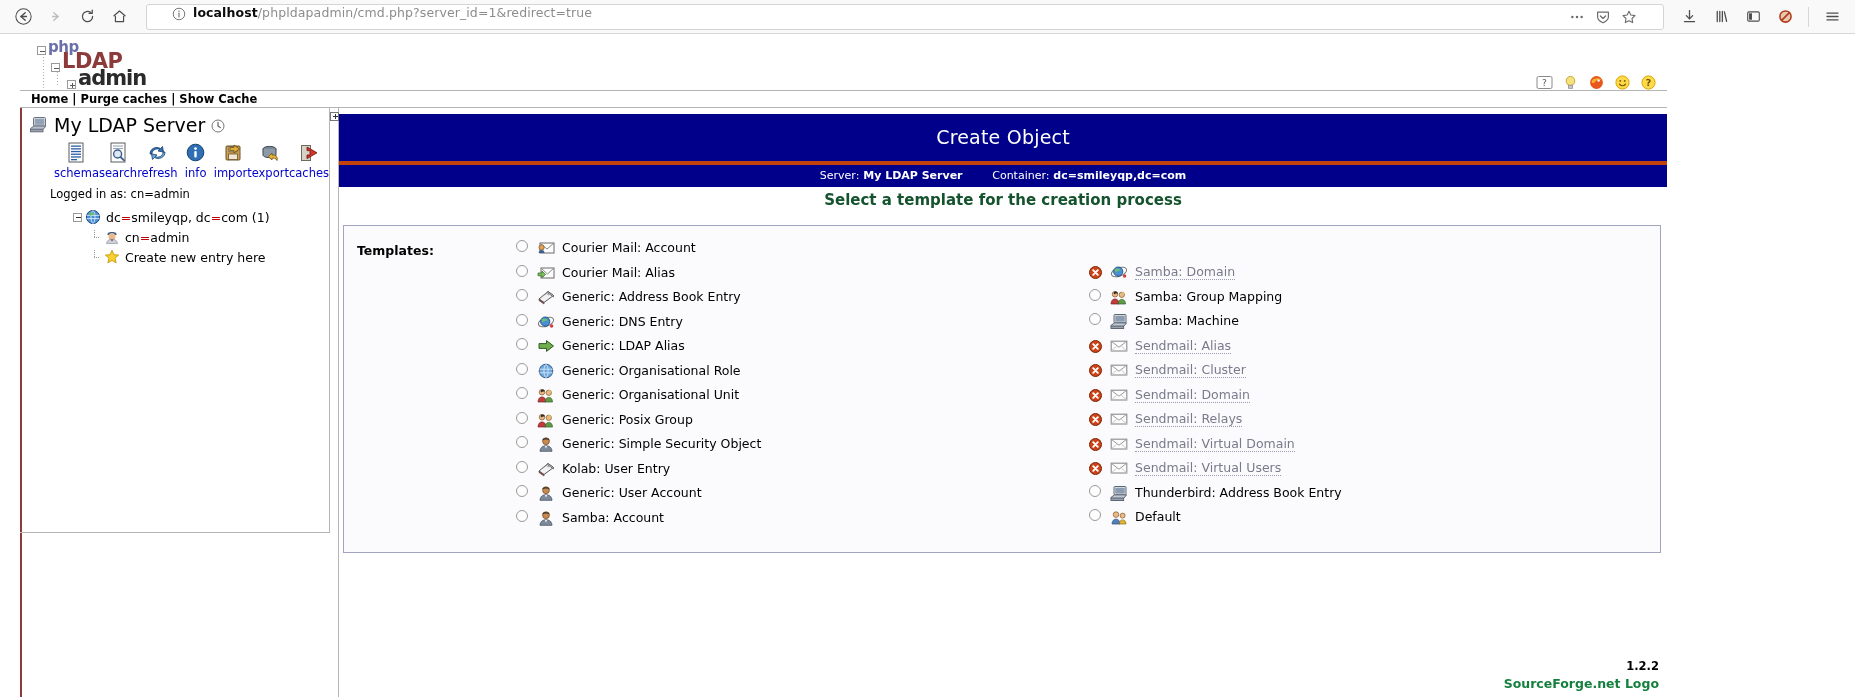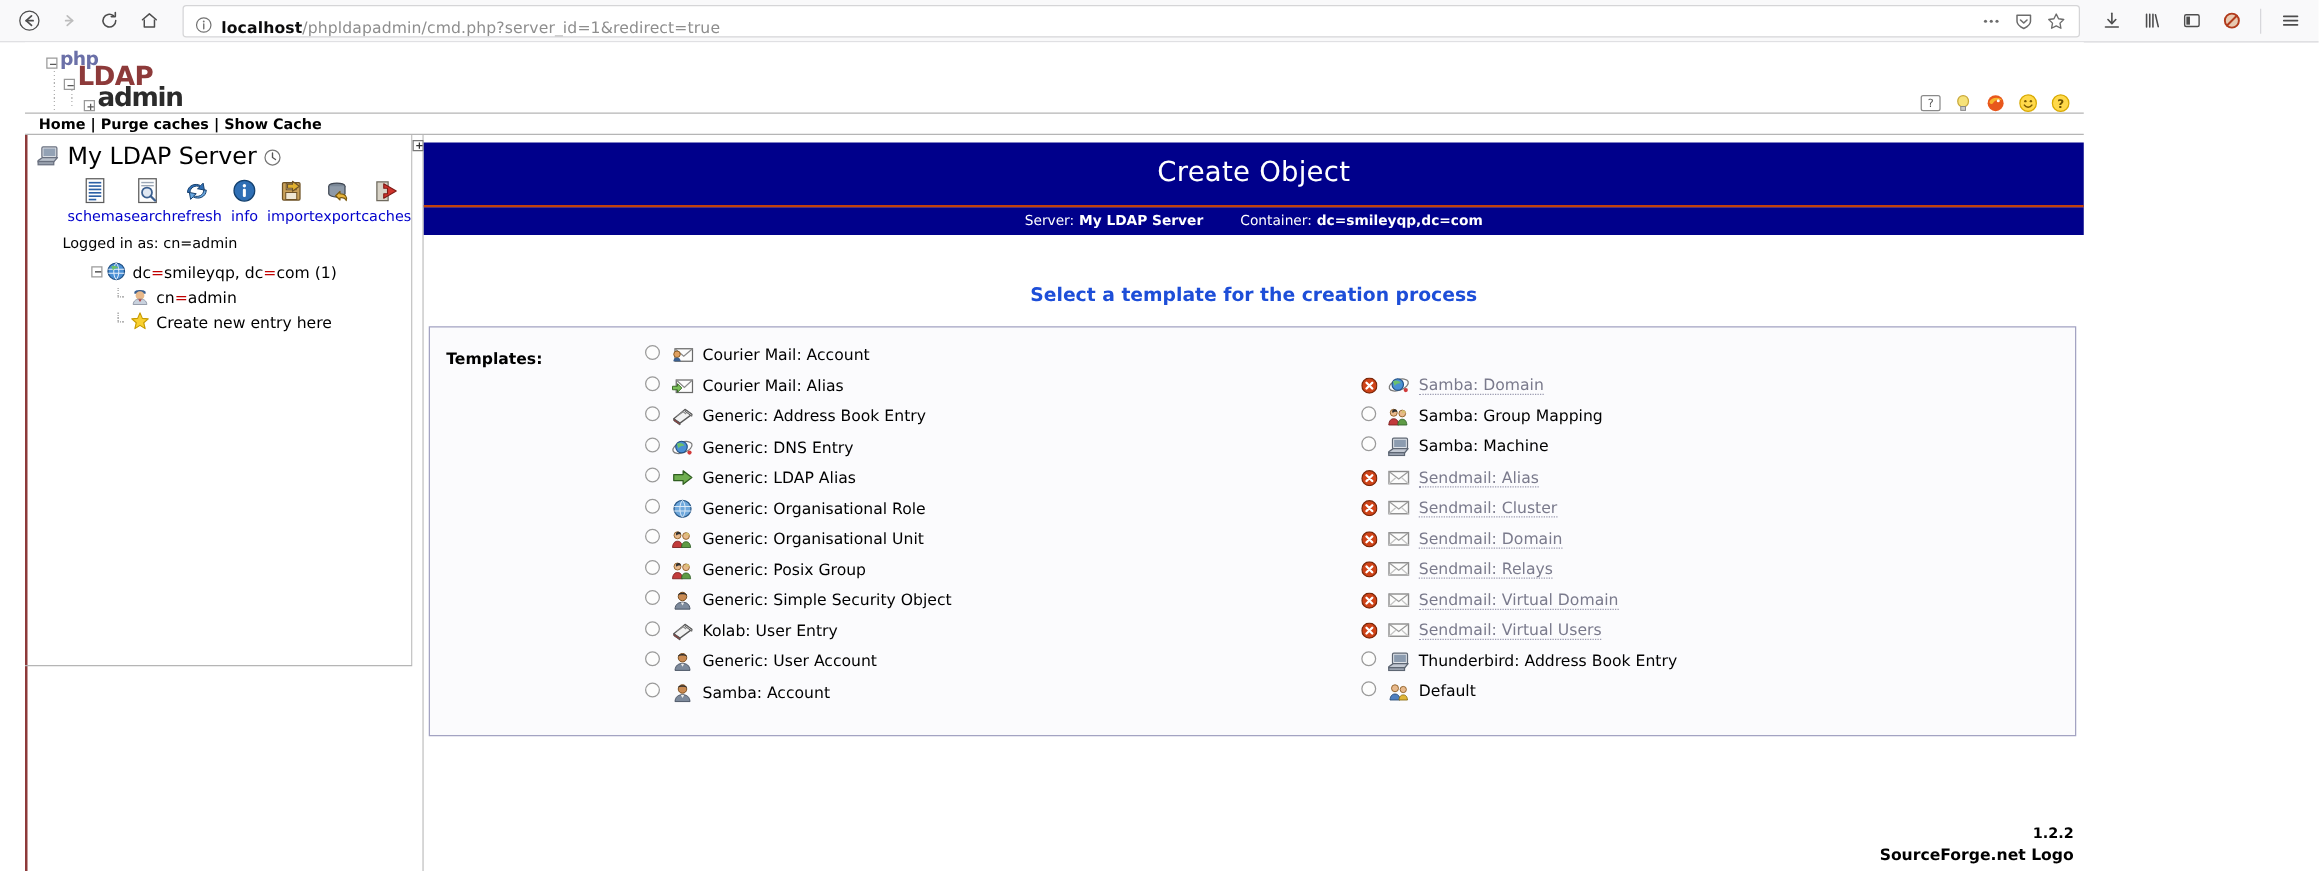--- a/index.html
+++ b/index.html
@@ -33,22 +33,22 @@
   .nav-btn svg { display: block; }
 
   #urlbar {
     flex: 1 1 auto;
     height: 26px;
     margin: 0 8px 0 10px;
     background: #ffffff;
     border: 1px solid #d5d5d7;
     border-radius: 3px;
     display: flex;
-    align-items: flex-end;
-    padding: 0 6px;
+    align-items: flex-start;
+    padding: 0 22px;
     min-width: 0;
   }
   #urlbar .ident-icon {
     width: 20px; height: 18px;
     display: flex; align-items: center; justify-content: center;
     color: #737373; flex: none;
   }
   #url-text {
     font-size: 12.5px;
     color: #8d8d8d;
@@ -167,42 +167,42 @@
   #splitter-handle::before{content:"";position:absolute;left:2px;top:3px;width:5px;height:1px;background:#333;}
   #splitter-handle::after{content:"";position:absolute;left:4px;top:1px;width:1px;height:5px;background:#333;}
 
   
   #pla-main { flex:1 1 auto; background:#fff; padding: 6px 0 0 0; position:relative; }
 
   #create-title-bar {
     background: #00008b;
     color: #ffffff;
     text-align: center;
-    font-size: 22px;
+    font-size: 19px;
     padding: 12px 0 13px 0;
-    border-bottom: 2px solid #c2410c;
+    border-bottom: 4px solid #c2410c;
     letter-spacing: .2px;
   }
   #create-subtitle-bar {
     background: #00008b;
     color: #ffffff;
     text-align: center;
     font-size: 11px;
     font-weight: bold;
     padding: 4px 0 5px 0;
   }
   #create-subtitle-bar .lbl { font-weight: normal; }
   #create-subtitle-bar .gap { display:inline-block; width:22px; }
 
   #select-template-heading {
     text-align:center;
     font-size: 15px;
     font-weight: bold;
-    color:#1d4ed8;
-    margin: 39px 0 16px 0;
+    color:#14532d;
+    margin: 4px 0 16px 0;
   }
 
   #templates-panel {
     margin: 0 6px 0 4px;
     border: 1px solid #a3a3c2;
     background: #fbfbfd;
     min-height: 312px;
     padding: 14px 0 18px 0;
     display:flex;
   }
@@ -230,21 +230,21 @@
     color:#7a7a8c;
     border-bottom: 1px dotted #9a9ab0;
     line-height: 15px;
   }
 
   
   #pla-footer {
     position:absolute; right: 8px; bottom: 6px; text-align:right;
   }
   #pla-version { font-size:11.5px; font-weight:bold; color:#000; }
-  #pla-sf-logo { font-size:12.5px; font-weight:bold; color:#000000; margin-top:3px; }
+  #pla-sf-logo { font-size:12.5px; font-weight:bold; color:#15803d; margin-top:3px; }
 
   #left-bottom-rule {
     position:absolute; left:0; top:424px; width:310px; height:1px; background:#b5b5b5;
   }
   #left-accent {
     position:absolute; left:0; top:0; width:2px; height:589px; background:#8d3a3a;
   }
 </style>
 </head>
 <body>

